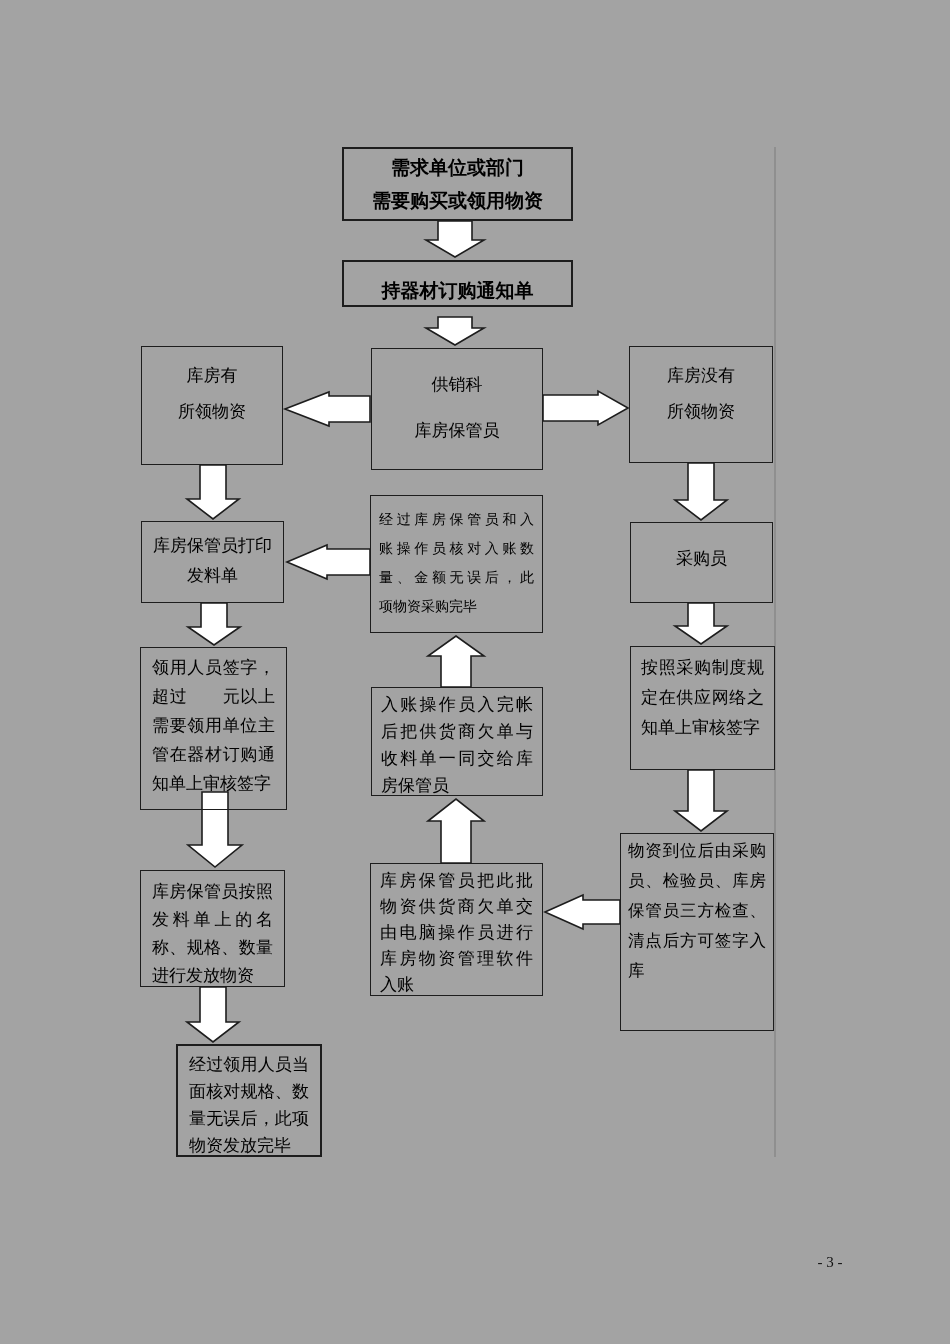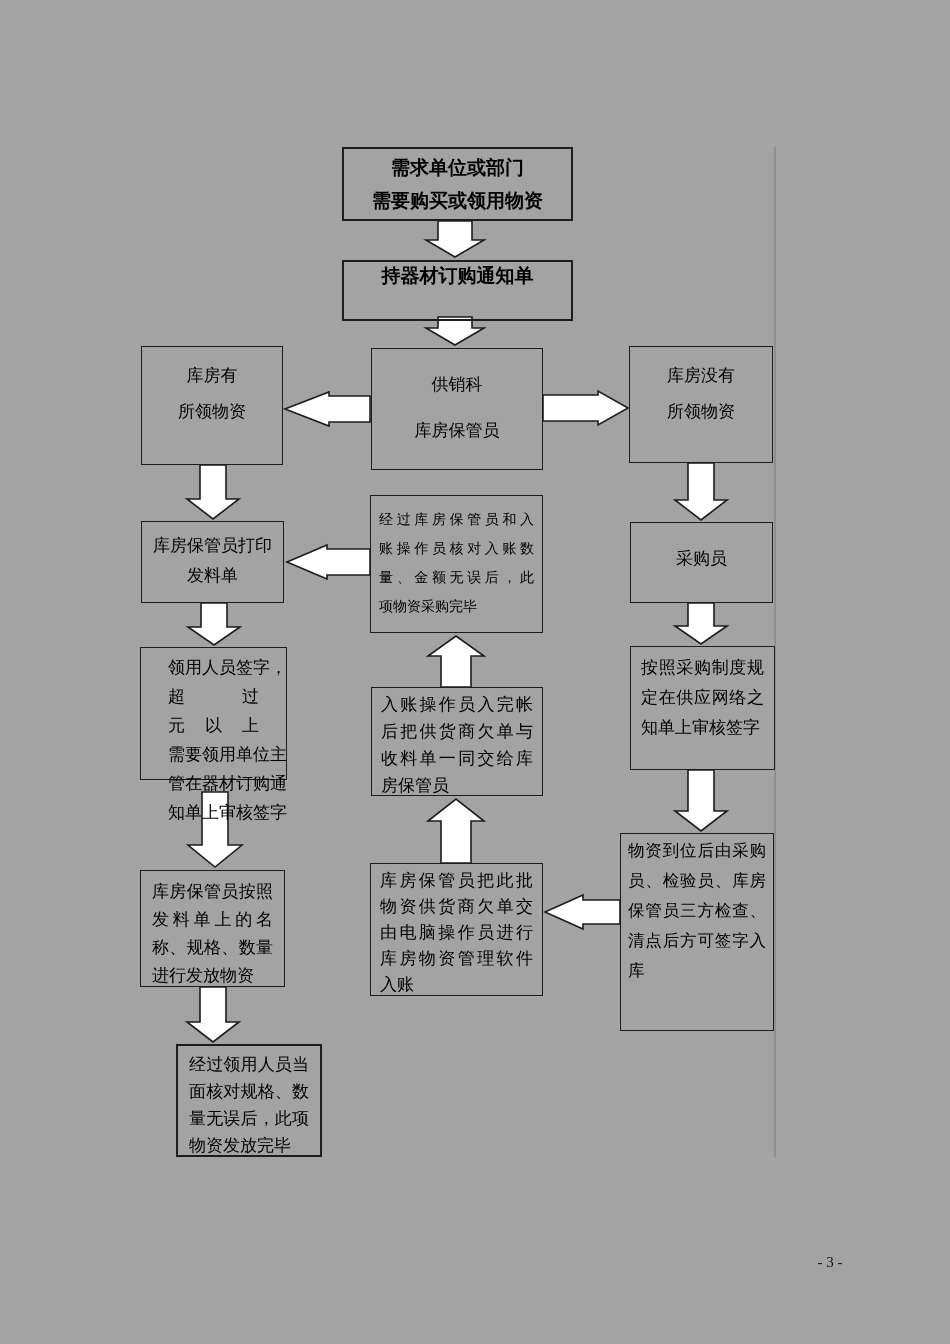--- a/index.html
+++ b/index.html
@@ -18,27 +18,27 @@
   .c{text-align:center;}
   .j .ln{text-align:justify;text-align-last:justify;white-space:normal;word-break:keep-all;}
   .j .ln:last-child{text-align-last:left;}
   .bold-sans{
     font-family:"Liberation Sans","DejaVu Sans",sans-serif;font-weight:700;
     border-width:2px;
   }
   
   #b-demand{left:342px;top:147px;width:231px;height:74px;font-size:19px;line-height:33px;
             display:flex;flex-direction:column;justify-content:center;}
-  #b-notice{left:342px;top:260px;width:231px;height:61px;font-size:19px;
-            display:flex;flex-direction:column;justify-content:flex-start;}
+  #b-notice{left:342px;top:260px;width:231px;height:47px;font-size:19px;
+            display:flex;flex-direction:column;justify-content:flex-end;}
   #b-supply{left:371px;top:348px;width:172px;height:122px;padding-top:13px;line-height:46px;}
   #b-has-stock{left:141px;top:346px;width:142px;height:119px;padding-top:11px;line-height:36px;}
   #b-no-stock{left:629px;top:346px;width:144px;height:117px;padding-top:11px;line-height:36px;}
   #b-print{left:141px;top:521px;width:143px;height:82px;padding-top:9px;line-height:30px;}
-  #b-sign{left:140px;top:647px;width:147px;height:133px;padding:5px 27px 0;line-height:29px;}
+  #b-sign{left:140px;top:647px;width:147px;height:163px;padding:5px 11px 0;line-height:29px;}
   #b-issue{left:140px;top:870px;width:145px;height:117px;padding:7px 11px 0;line-height:28px;}
   #b-issue-done{left:140px;top:1044px;width:146px;height:113px;border-width:2px;
                 padding:5px 11px 0;line-height:27px;margin-left:36px;}
   #b-purchase-done{left:370px;top:495px;width:173px;height:138px;padding:9px 8px 0;line-height:29px;font-size:14px;}
   #b-bookkeeper{left:371px;top:687px;width:172px;height:109px;padding:3px 9px 0;line-height:27px;}
   #b-software{left:370px;top:863px;width:173px;height:133px;padding:4px 9px 0;line-height:26px;}
   #b-buyer{left:630px;top:522px;width:143px;height:81px;display:flex;align-items:center;
            justify-content:center;padding-bottom:8px;}
   #b-procure{left:630px;top:646px;width:145px;height:124px;padding:6px 10px 0;line-height:30px;}
   #b-arrival{left:620px;top:833px;width:154px;height:198px;padding:2px 7px 0;line-height:30px;font-size:16.5px;}

